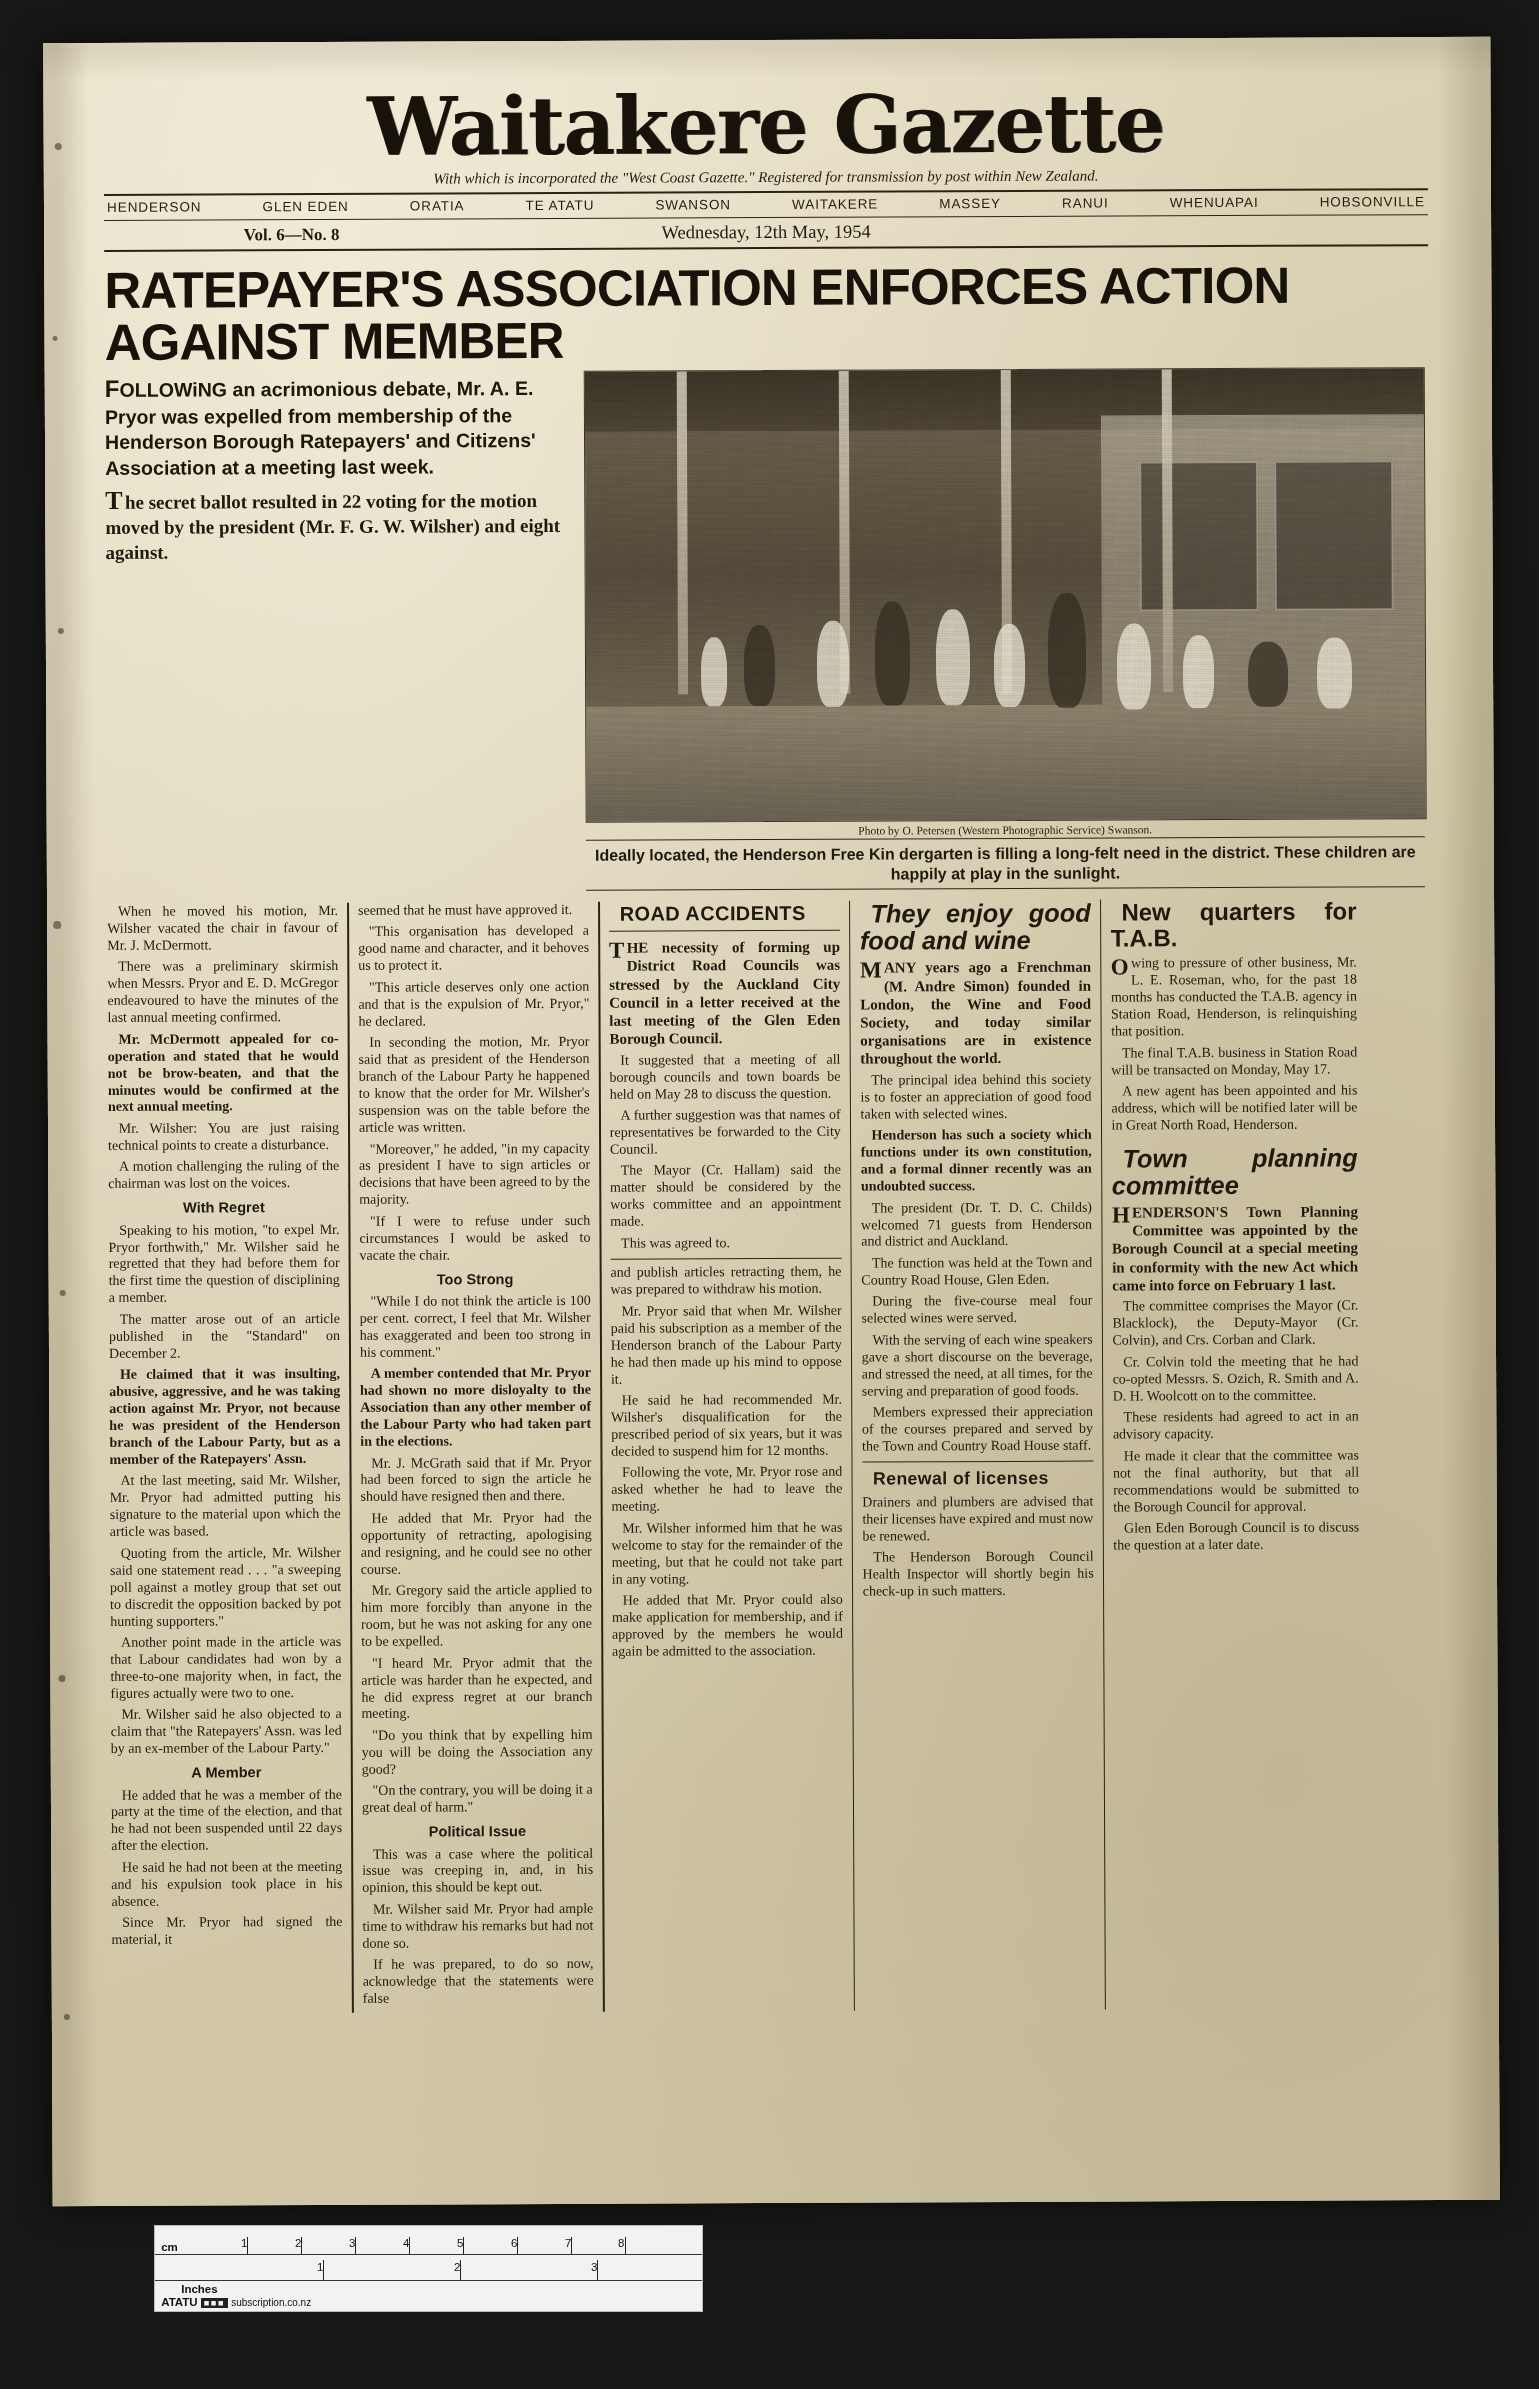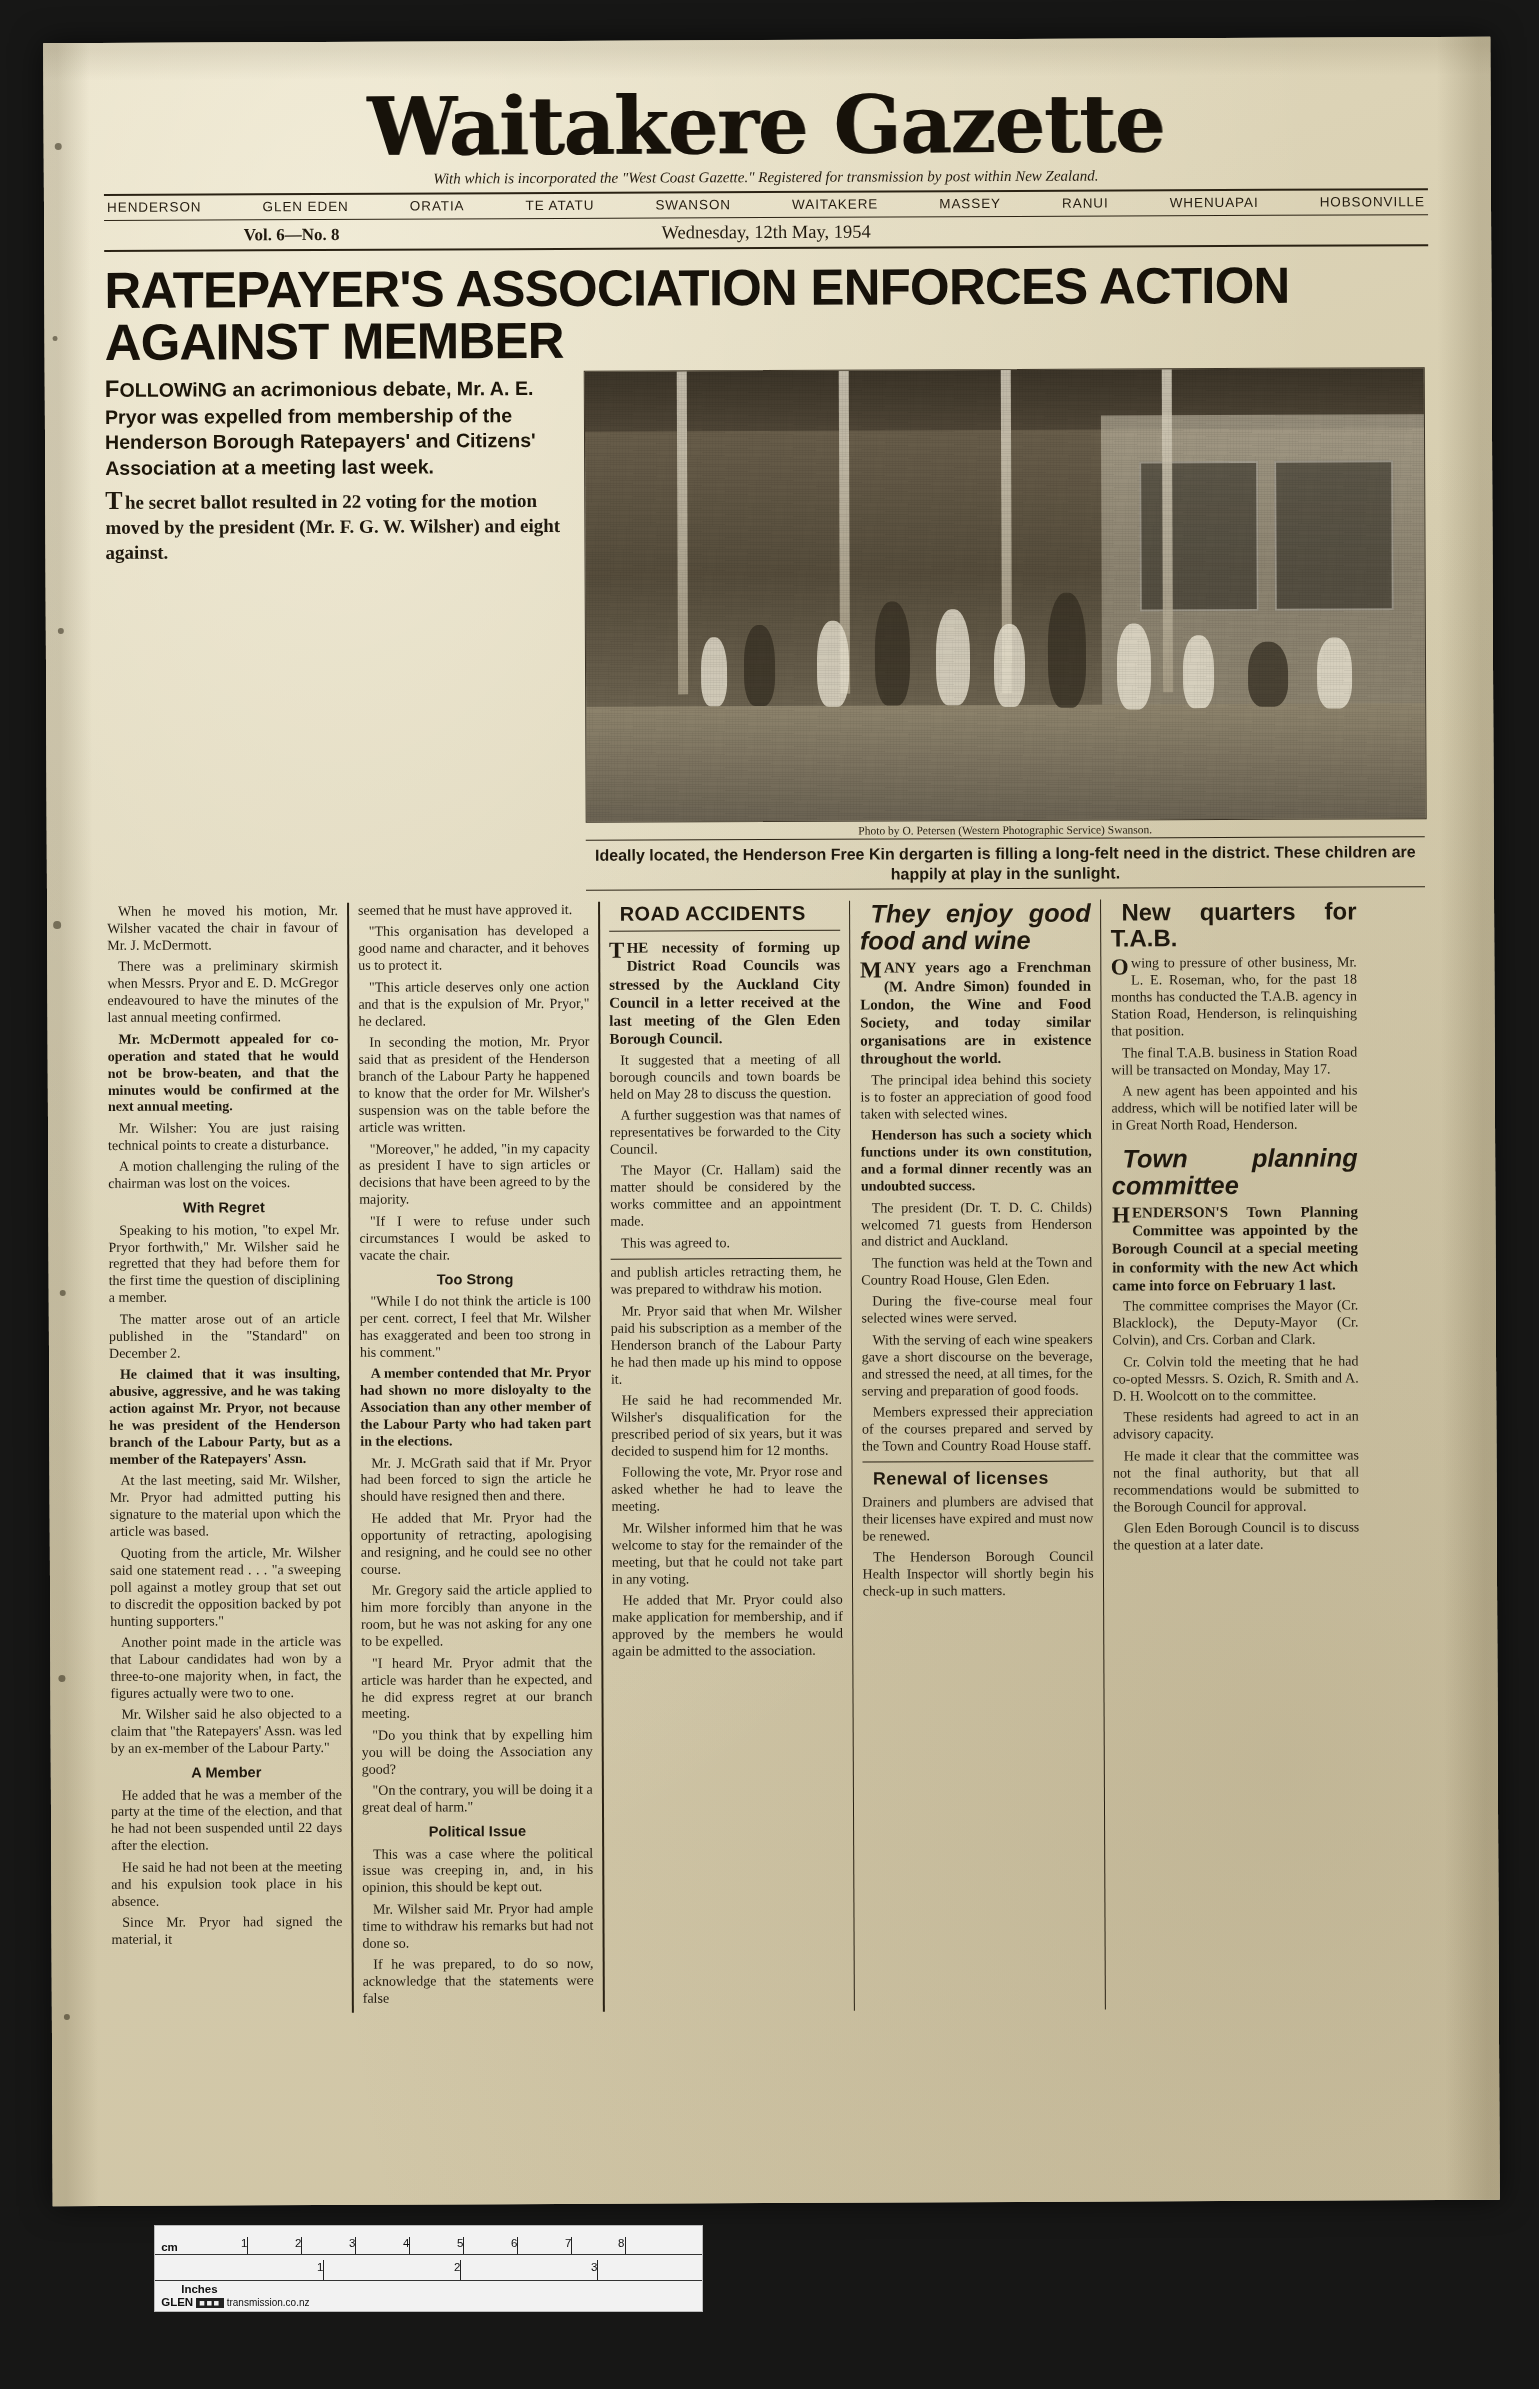--- a/index.html
+++ b/index.html
@@ -376,17 +376,17 @@
     <div class="num" style="left:463px;top:10.8px;">8</div>
 
     <div class="tick" style="left:168px;top:34px;height:20px;"></div>
     <div class="tick" style="left:305px;top:34px;height:20px;"></div>
     <div class="tick" style="left:442px;top:34px;height:20px;"></div>
     <div class="num" style="left:162px;top:35px;">1</div>
     <div class="num" style="left:299px;top:35px;">2</div>
     <div class="num" style="left:436px;top:35px;">3</div>
 
     <div class="brand">
-      <span>GLEN</span><span class="brandbox">■■■</span><span class="brandtxt">transmission.co.nz</span>
+      <span>ATATU</span><span class="brandbox">■■■</span><span class="brandtxt">subscription.co.nz</span>
     </div>
   </div>
 </div>
 
 
 </body></html>

